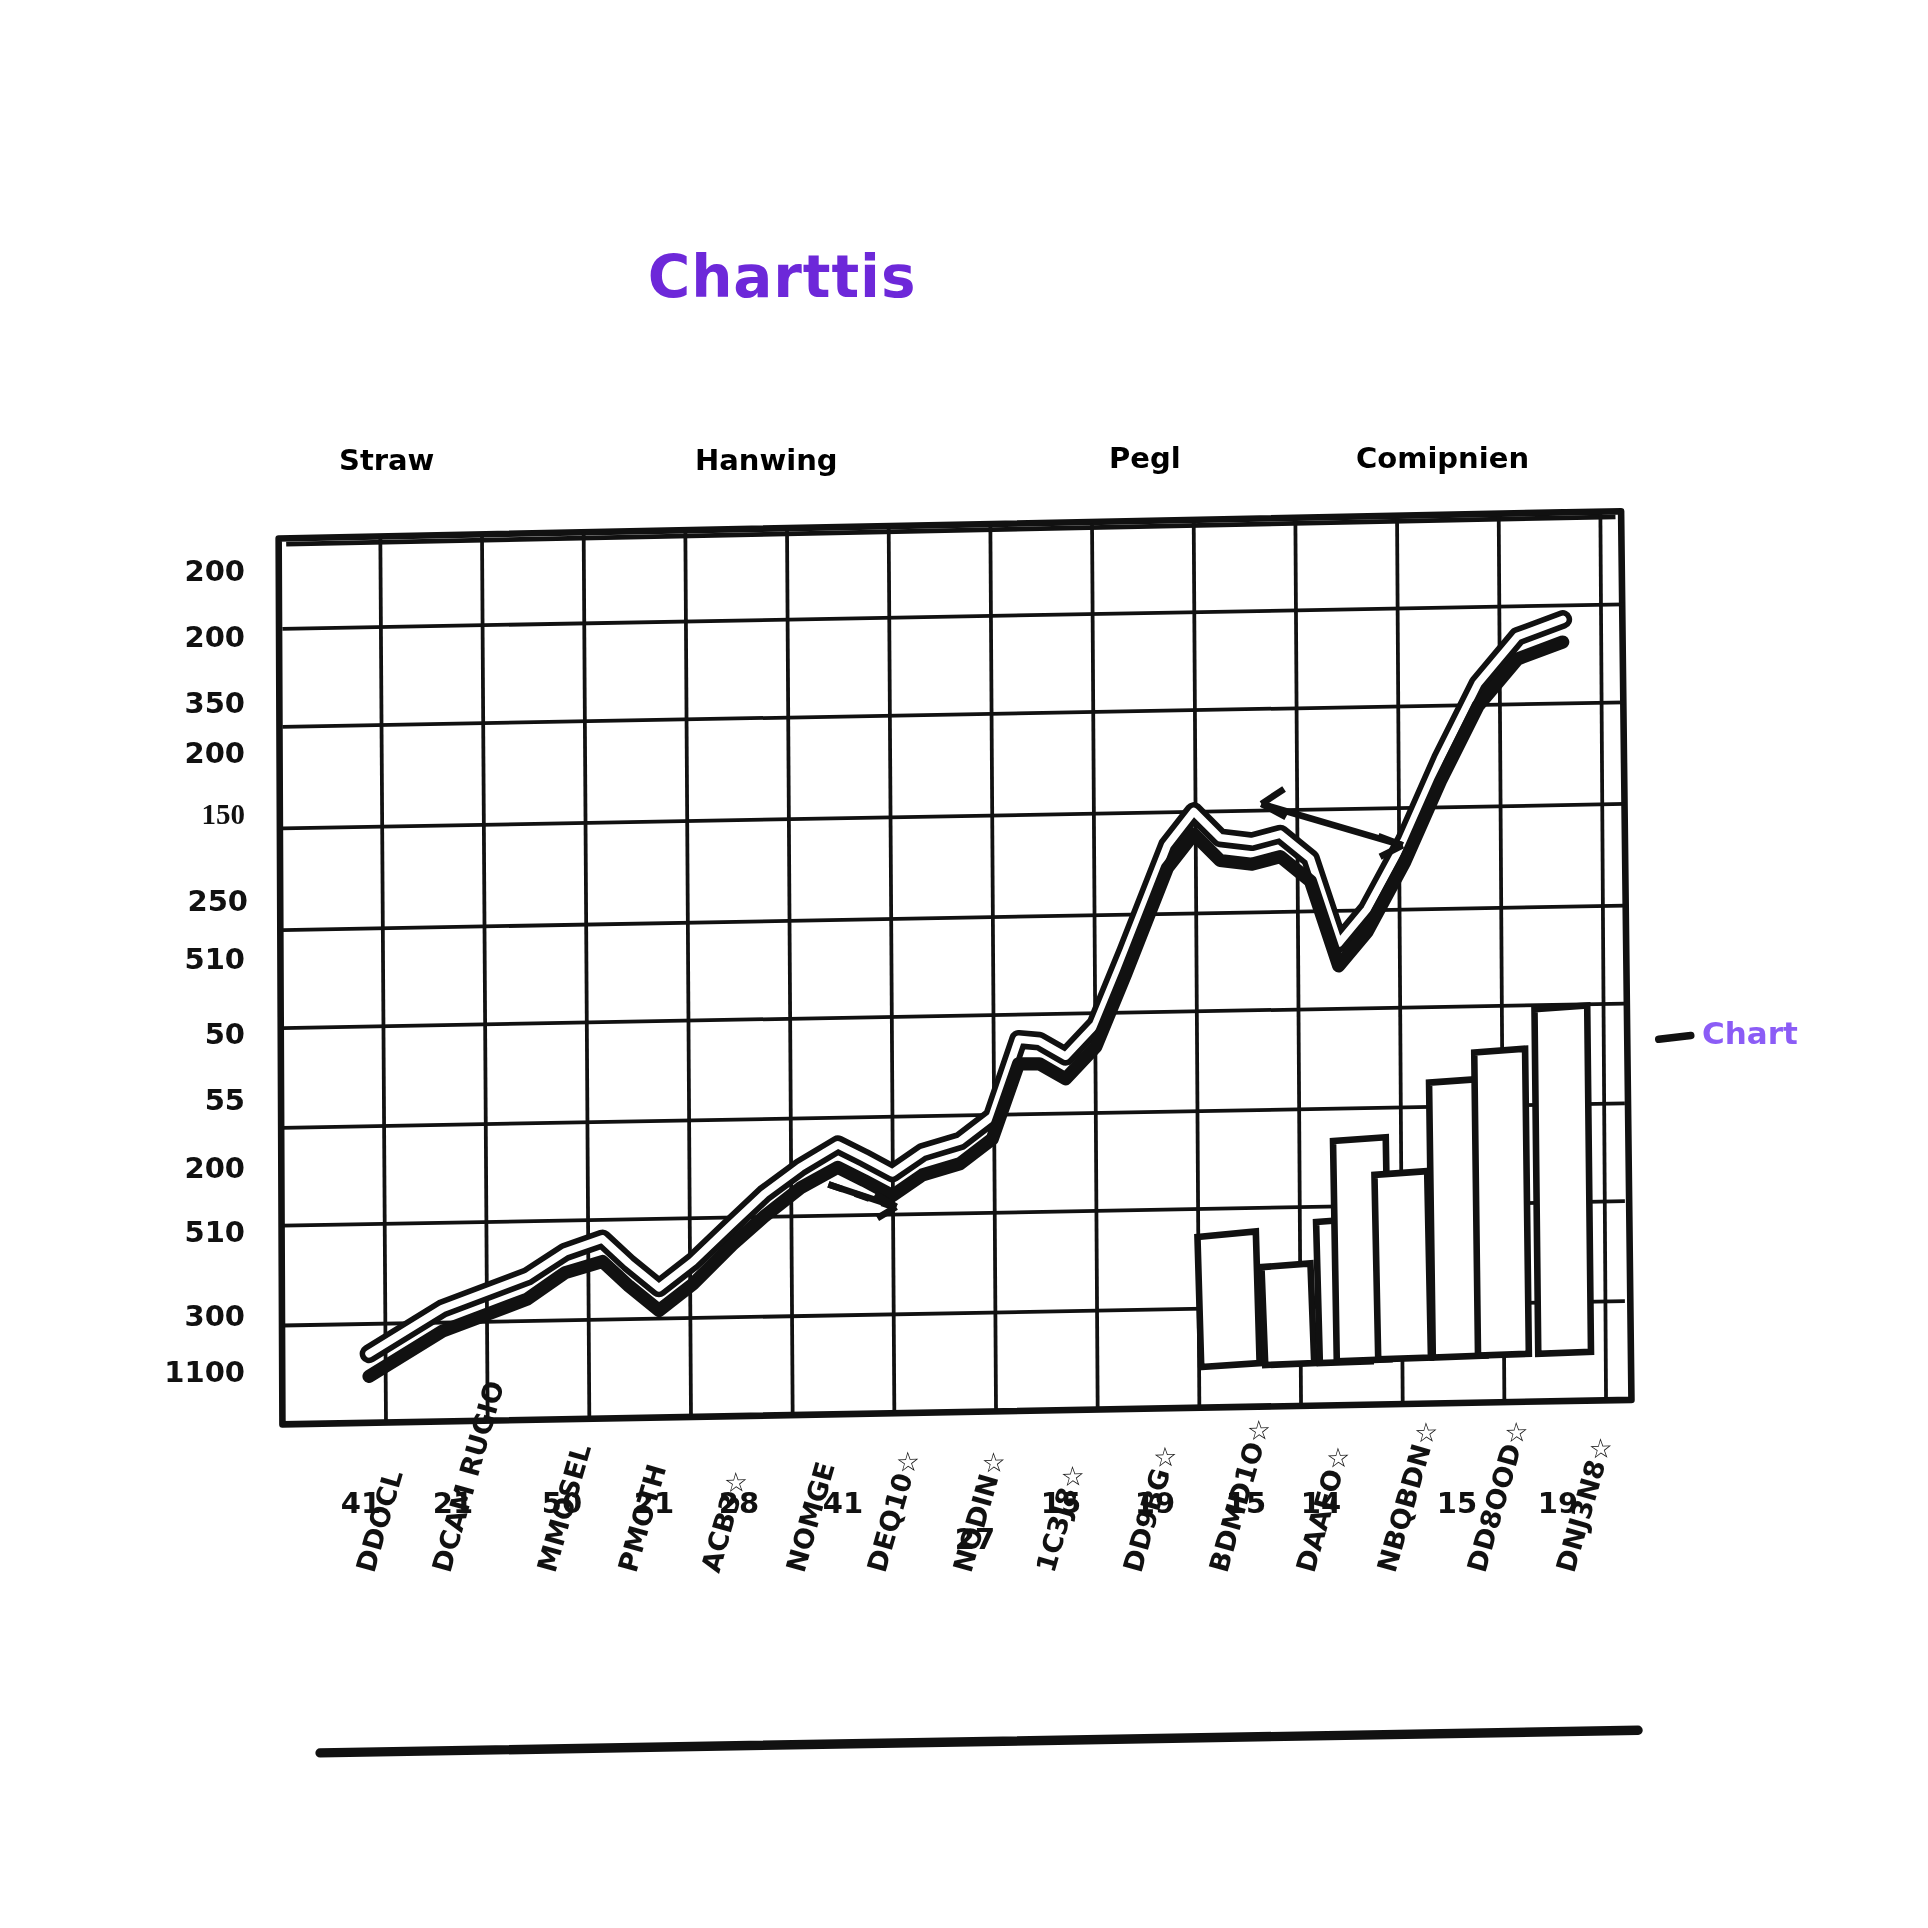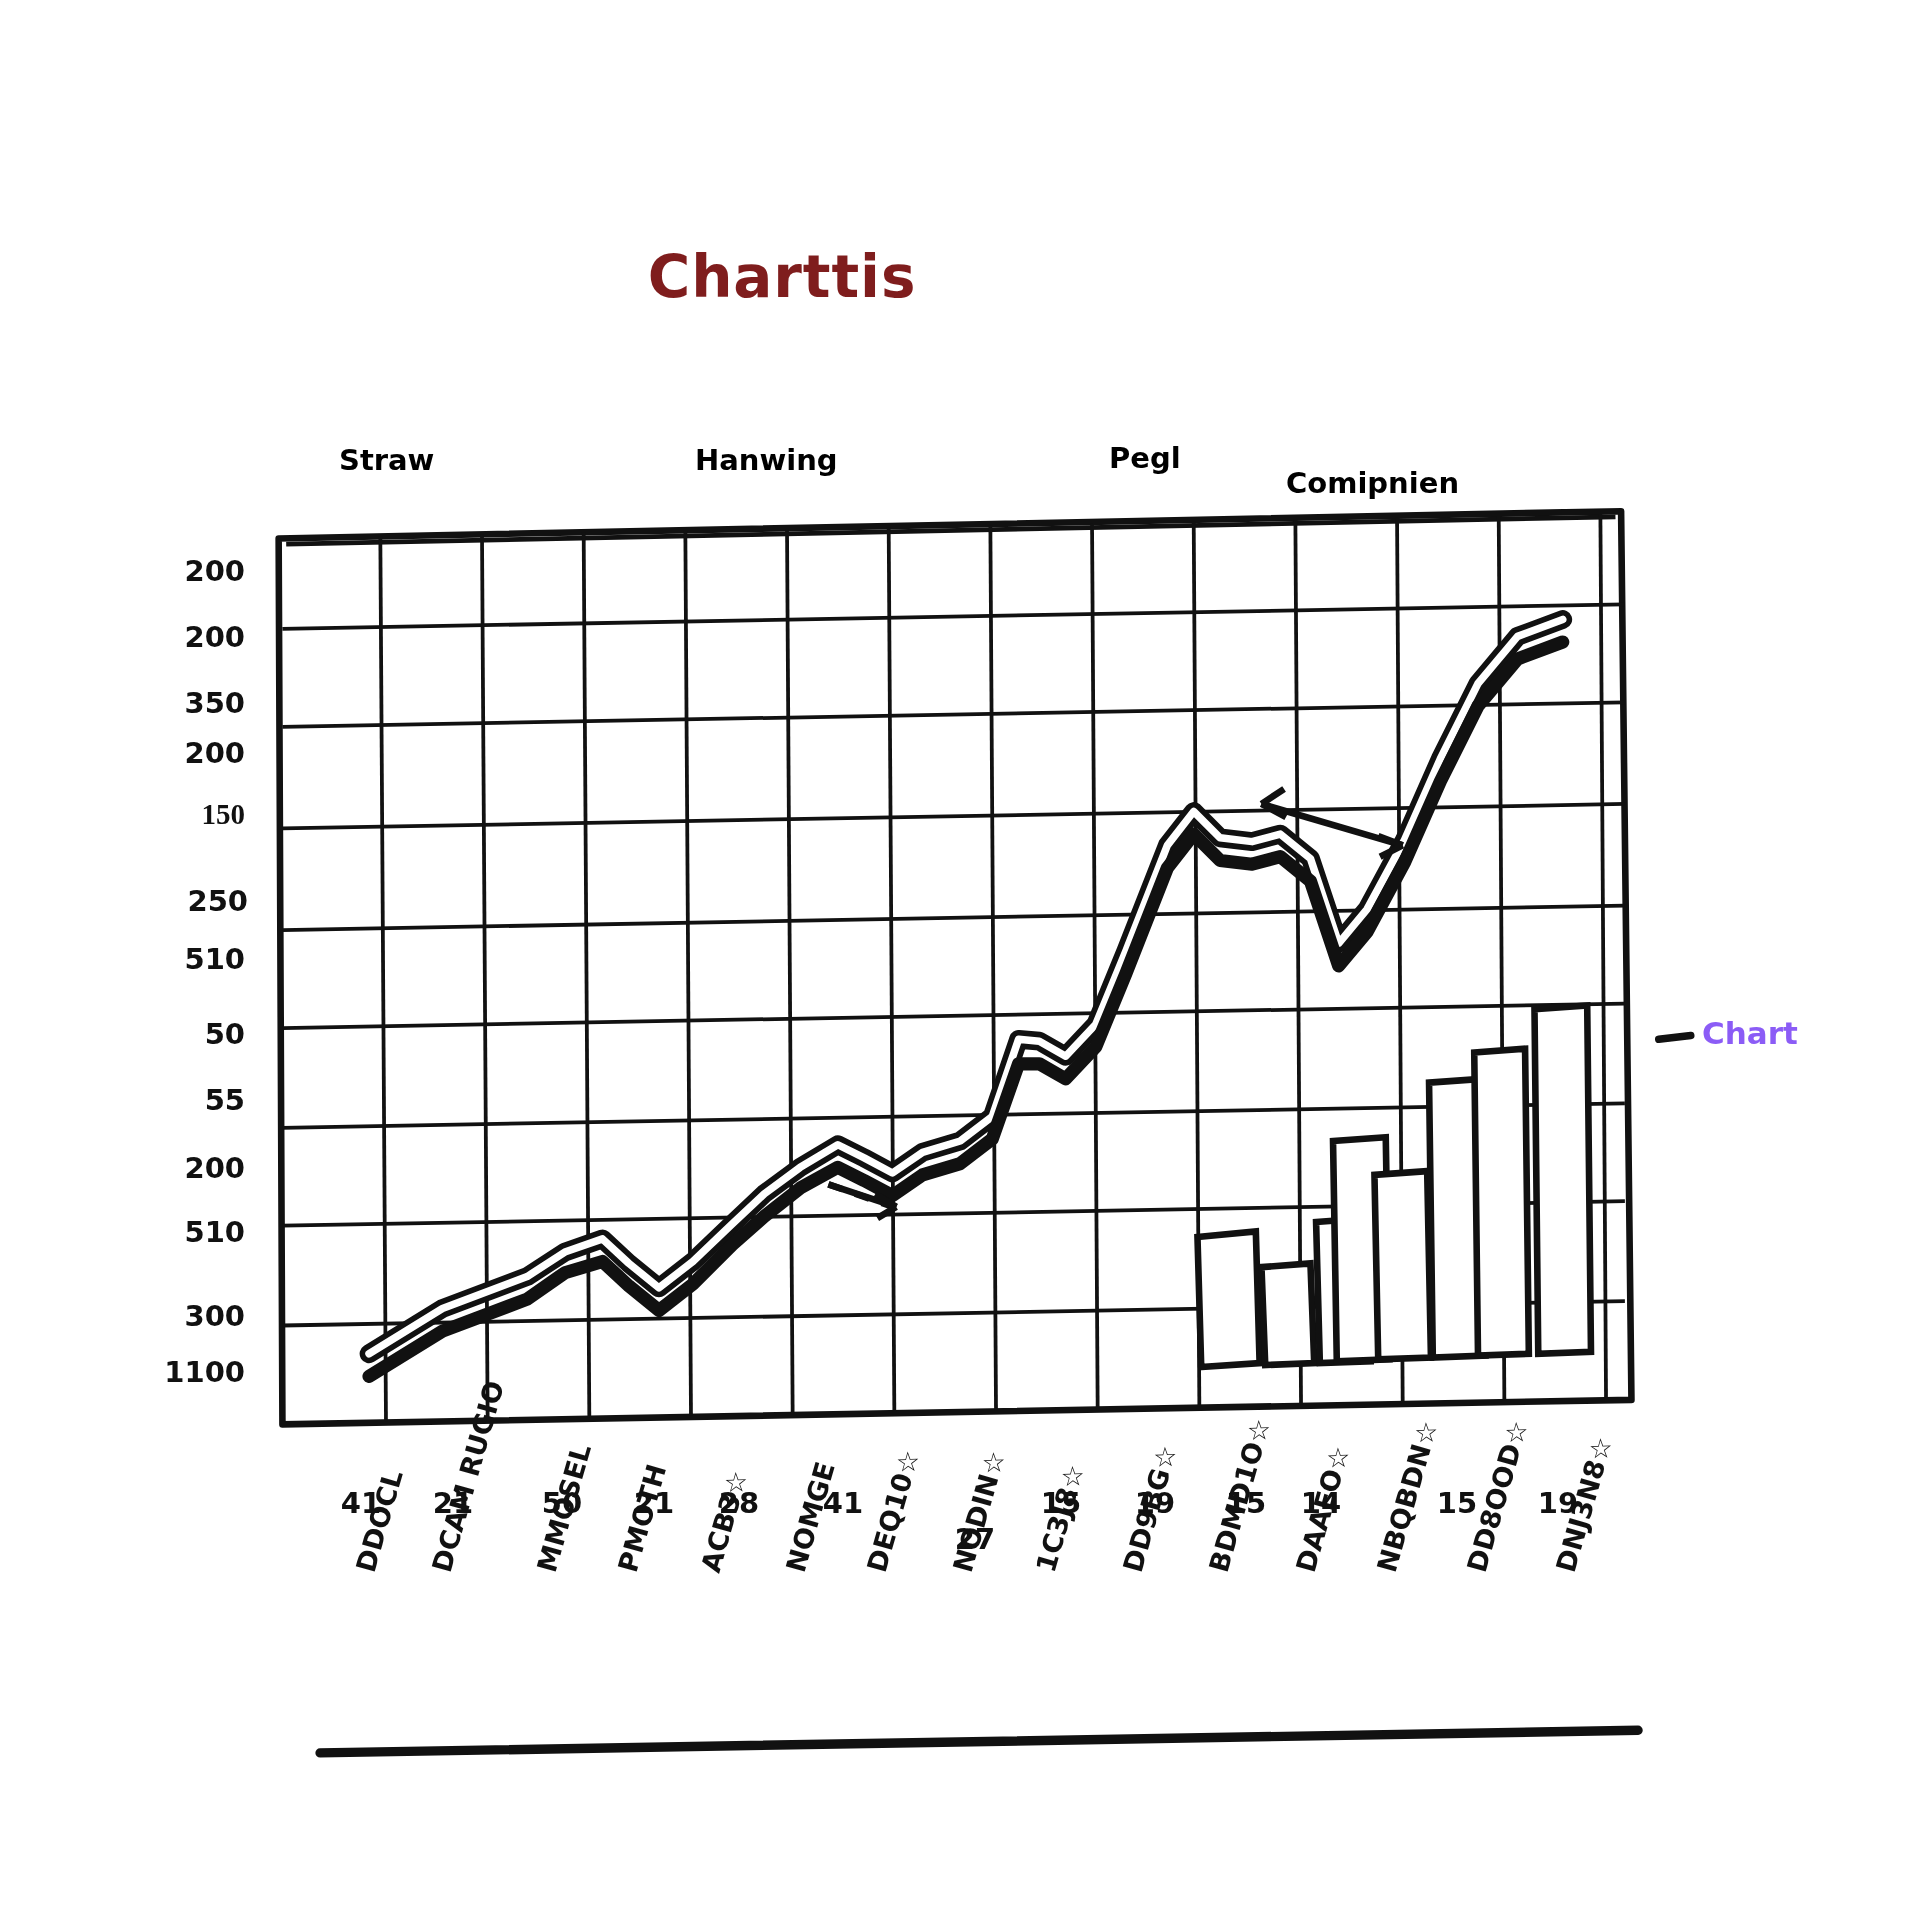--- a/index.html
+++ b/index.html
@@ -18,21 +18,21 @@
   }
   .title {
     position: absolute;
     top: 243px;
     left: 0;
     width: 1564px;
     text-align: center;
     font-size: 58px;
     font-weight: 700;
     letter-spacing: 0.9px;
-    color: #7f1d1d;
+    color: #6d28d9;
   }
   .top-label {
     position: absolute;
     font-size: 29px;
     font-weight: 600;
     color: #000000;
     white-space: nowrap;
   }
   .ytick {
     position: absolute;
@@ -78,21 +78,21 @@
 </head>
 <body>
 
 <div id="page">
 
   <div class="title">Charttis</div>
 
   <div class="top-label" style="left:339px; top:443px;">Straw</div>
   <div class="top-label" style="left:695px; top:443px;">Hanwing</div>
   <div class="top-label" style="left:1109px; top:441px;">Pegl</div>
-  <div class="top-label" style="left:1286px; top:441px;margin-top:25px;">Comipnien</div>
+  <div class="top-label" style="left:1356px; top:441px;">Comipnien</div>
 
   <div class="ytick" style="left:141px; top:554px;">200</div>
   <div class="ytick" style="left:141px; top:620px;">200</div>
   <div class="ytick" style="left:141px; top:686px;">350</div>
   <div class="ytick" style="left:141px; top:736px;">200</div>
   <div class="ytick" style="left:141px; top:798px;font-family:Liberation Serif, serif;">150</div>
   <div class="ytick" style="left:144px; top:871px;margin-top:13px;">250</div>
   <div class="ytick" style="left:141px; top:942px;">510</div>
   <div class="ytick" style="left:141px; top:1017px;">50</div>
   <div class="ytick" style="left:141px; top:1083px;">55</div>

